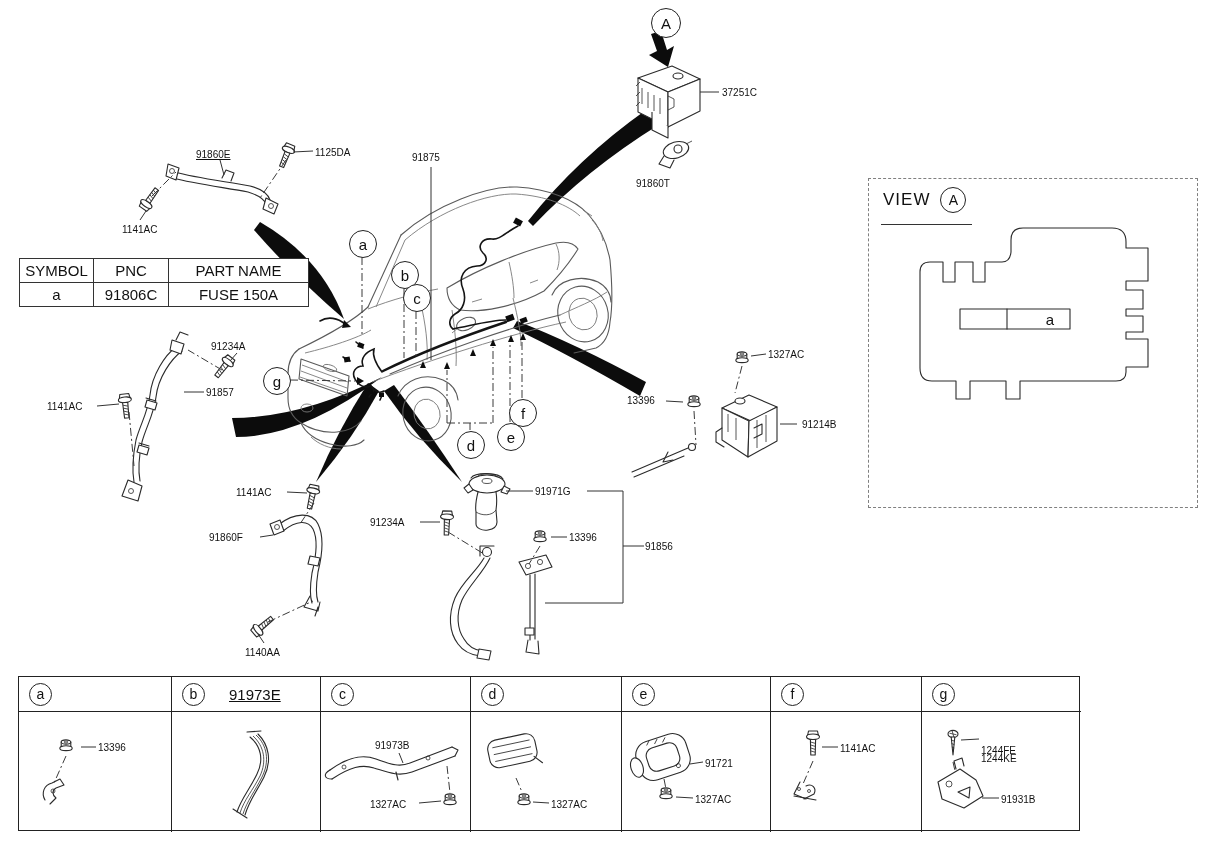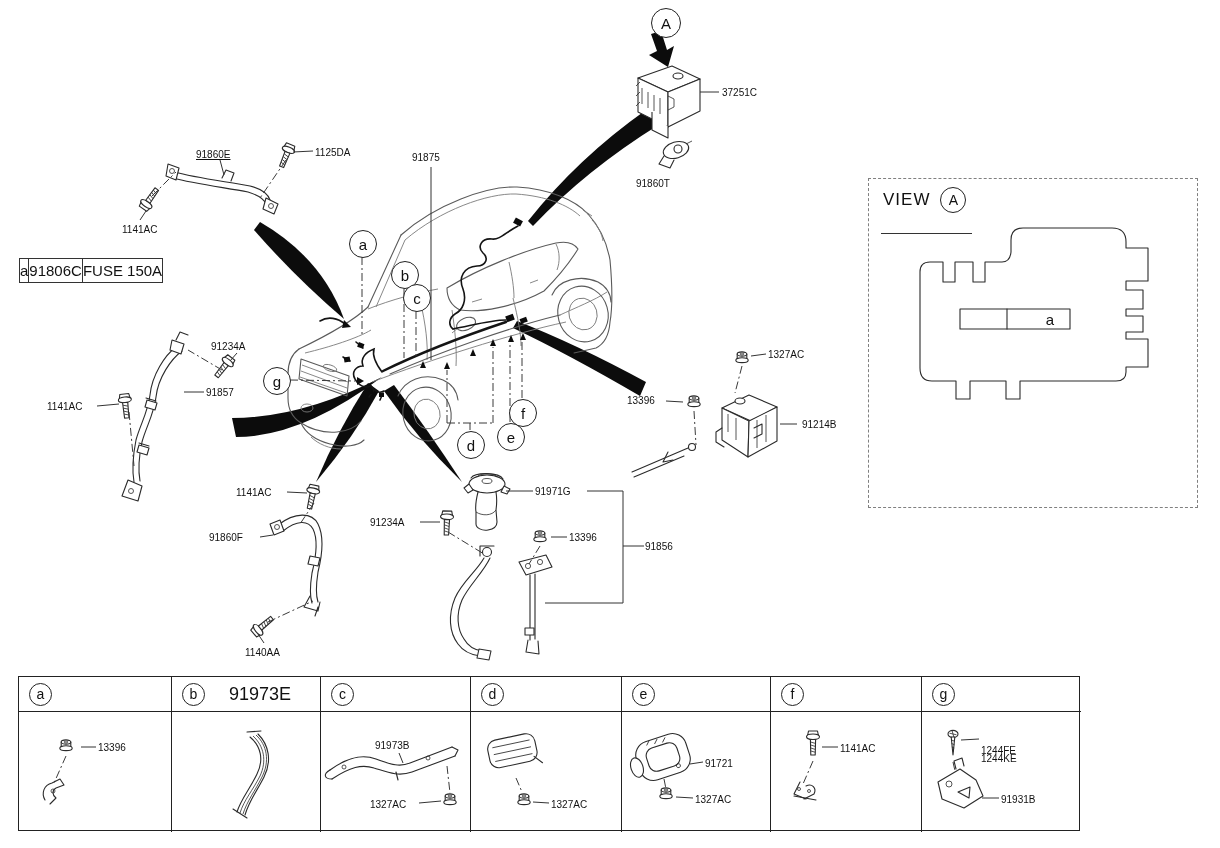--- a/index.html
+++ b/index.html
@@ -17,41 +17,41 @@
   .ld{stroke:#333;stroke-width:1;fill:none;}
   .dd{stroke:#3a3a3a;stroke-width:1;fill:none;stroke-dasharray:8 3 2 3;}
   .blk{fill:#0c0c0c;stroke:none;}
   .callout{position:absolute;font-size:10px;line-height:17px;white-space:nowrap;color:#111;}
   .marker{position:absolute;border:1.4px solid #222;border-radius:50%;background:#fff;
           display:flex;align-items:center;justify-content:center;font-size:15px;color:#111;}
   
   #view-box{position:absolute;left:868px;top:178px;width:330px;height:330px;
             border:1px dashed #808080;box-sizing:border-box;}
   #view-title{position:absolute;left:12px;top:8px;display:flex;align-items:center;gap:10px;
-              border-bottom:1.5px solid #333;padding:0 6px 20px 2px;}
+              border-bottom:1.5px solid #333;padding:0 6px 11px 2px;}
   #view-title .vt{font-size:17px;letter-spacing:1px;}
   #view-title .vc{width:24px;height:24px;border:1.4px solid #222;border-radius:50%;
                   display:flex;align-items:center;justify-content:center;font-size:14px;}
   #symbol-table{position:absolute;left:19px;top:258px;border-collapse:collapse;}
   #symbol-table td,#symbol-table th{border:1.2px solid #333;font-size:15px;font-weight:normal;
                   text-align:center;padding:0;height:23px;background:#fff;}
   #symbol-table .c0{width:73px;} #symbol-table .c1{width:74px;} #symbol-table .c2{width:139px;}
   #fuse-cell-a{position:absolute;left:1030px;top:310px;width:40px;height:18px;
                font-size:15px;display:flex;align-items:center;justify-content:center;}
   
   #legend{position:absolute;left:18px;top:676px;width:1062px;height:155px;
           display:grid;grid-template-columns:153px 149px 150px 151px 149px 151px 159px;
           grid-template-rows:35px 120px;border:1.4px solid #222;box-sizing:border-box;}
   #legend .hcell{border-right:1.2px solid #222;border-bottom:1.2px solid #222;
                  display:flex;align-items:center;gap:24px;padding-left:10px;box-sizing:border-box;}
   #legend .bcell{border-right:1.2px solid #222;box-sizing:border-box;}
   #legend .hcell:nth-child(7),#legend .bcell:last-child{border-right:none;}
   #legend .lc{width:21px;height:21px;border:1.3px solid #222;border-radius:50%;flex:0 0 21px;
               display:flex;align-items:center;justify-content:center;font-size:14px;background:#fff;}
-  #legend .hl{font-size:18px;}
+  #legend .hl{font-size:15px;text-decoration:underline;}
 </style>
 </head>
 <body>
 
 <div id="stage">
 
 <svg width="1220" height="848" viewBox="0 0 1220 848">
   <defs>
     <g id="bolt">
       <path class="pt" d="M-4.5,-7 L4.5,-7 L5.5,-2 L-5.5,-2 Z"></path>
@@ -372,20 +372,25 @@
   <div id="view-box">
     <div id="view-title">
       <span class="vt">VIEW</span>
       <span class="vc">A</span>
     </div>
   </div>
   <div id="fuse-cell-a">a</div>
 
   <table id="symbol-table">
     <tbody>
+        <tr>
+      <th class="c0">SYMBOL</th>
+      <th class="c1">PNC</th>
+      <th class="c2">PART NAME</th>
+    </tr>
     <tr>
       <td>a</td>
       <td>91806C</td>
       <td>FUSE 150A</td>
     </tr>
   </tbody>
     </table>
 
   <div id="legend">
     <div class="hcell">

